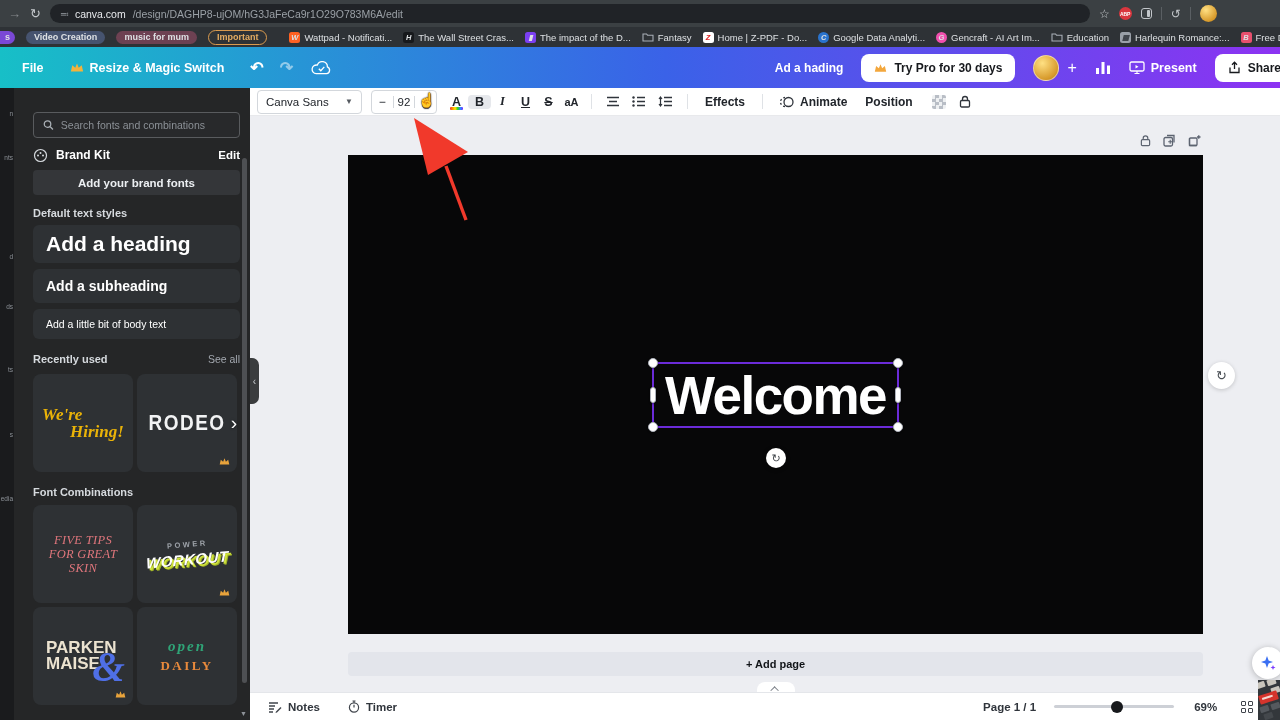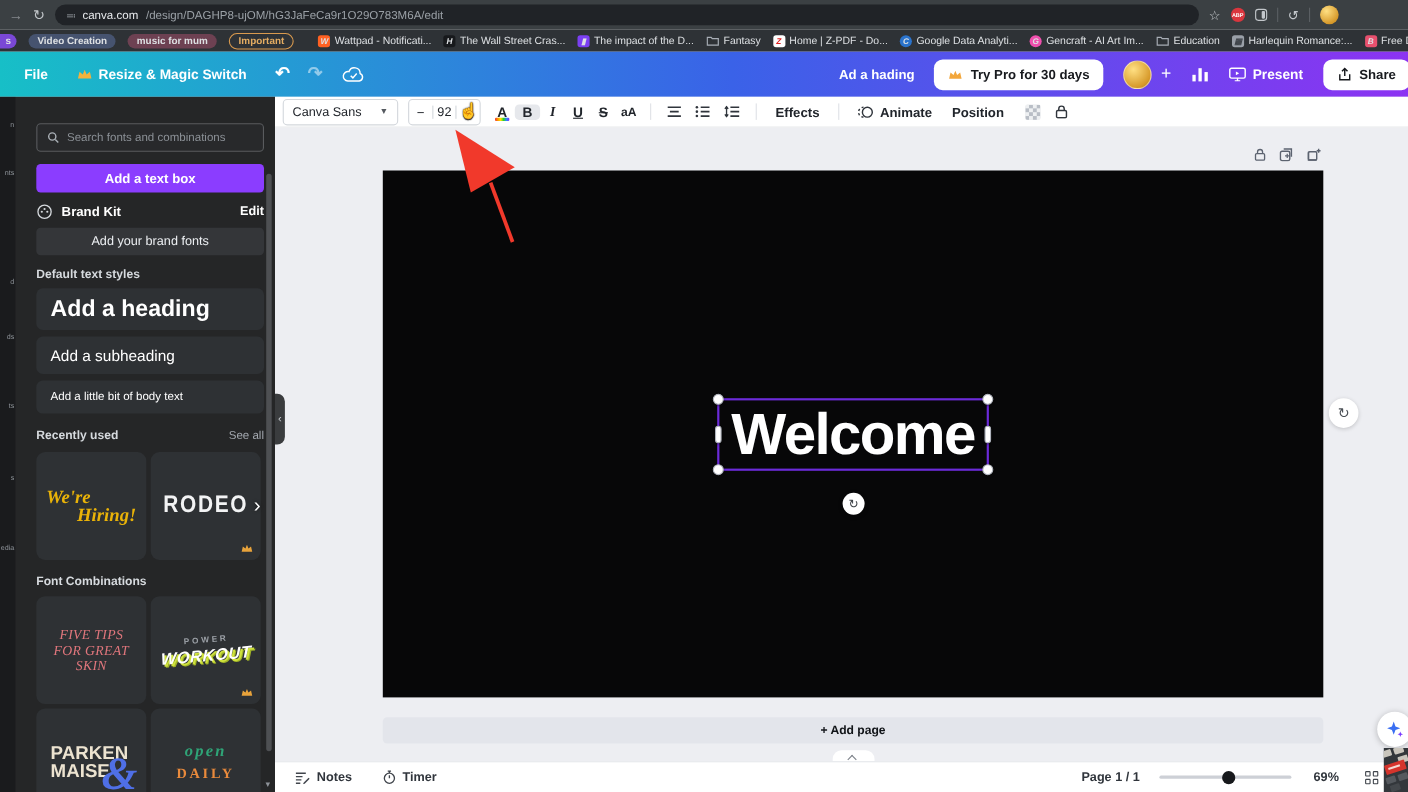--- a/index.html
+++ b/index.html
@@ -36,21 +36,21 @@
     display:flex; align-items:center; justify-content:center; flex:0 0 auto; }
   .fav.round { border-radius:50%; }
 
   
   .canva-header { position:absolute; left:0; top:47px; width:1280px; height:41px;
     background:linear-gradient(90deg,#17bfc7,#3a62e8 52%,#8c33f2);
     display:flex; align-items:center; color:#fff; padding:0 0 0 22px; }
   .h-item { font-size:12.5px; font-weight:700; display:flex; align-items:center; gap:6px; }
   .h-gap { margin-right:26px; }
   .h-ico { font-size:16px; line-height:1; }
-  .h-right { margin-left:auto; display:flex; align-items:center; gap:18px; padding-right:12px; }
+  .h-right { margin-left:auto; display:flex; align-items:center; gap:18px; padding-right:0; }
   .pill-white { background:#fff; color:#17191d; border-radius:8px; height:28px; display:flex;
     align-items:center; gap:7px; padding:0 13px; font-weight:700; font-size:12px; flex:0 0 auto; }
   .avatar-h { width:26px; height:26px; border-radius:50%; background:radial-gradient(circle at 35% 30%, #ffe083, #d79a2b 70%, #a8751a); border:1px solid rgba(255,255,255,.5);}
   .share-pill { margin-right:-14px; }
 
   
   .format-toolbar { position:absolute; left:250px; top:88px; width:1030px; height:28px; background:#fff;
     border-bottom:1px solid #e8e9ec; display:flex; align-items:center; padding-left:7px;
     font-size:12px; color:#21252b; gap:0; }
   .ft-box { border:1px solid #d3d7dc; border-radius:4px; height:24px; display:flex; align-items:center; background:#fff; }
@@ -77,26 +77,26 @@
   .panel { position:absolute; left:14px; top:16px; width:236px; height:100%; padding:8px 10px 0 19px; }
   .search { height:26px; background:#28292b; border:1px solid #595b5e; border-radius:4px;
     display:flex; align-items:center; gap:7px; padding:0 9px; }
   .search input { background:transparent; border:0; outline:0; color:#c8ccd2; font-size:10.5px; width:100%; font-family:"Liberation Sans",sans-serif;}
   .search input::placeholder { color:#8b9096; }
   .add-text-btn { margin-top:11px; height:26px; border-radius:4px; color:#fff; font-weight:700;
     font-size:12px; display:flex; align-items:center; justify-content:center; background:#8b3dff; }
   .brand-row { margin-top:9px; height:16px; display:flex; align-items:center; gap:8px; font-size:12px; font-weight:700; }
   .brand-edit { margin-left:auto; font-size:11.5px; }
   .brand-fonts-btn { margin-top:7px; height:25px; background:#343639; border-radius:4px; font-size:11.5px;
-    font-weight:400; display:flex; align-items:center; justify-content:center; color:#eceff2; }
+    font-weight:700; display:flex; align-items:center; justify-content:center; color:#eceff2; }
   .section-label { margin-top:12px; font-size:11px; font-weight:700; color:#d6dade; }
   .style-tile { background:#2e3134; border-radius:6px; margin-top:6px; display:flex; align-items:center;
     padding:0 13px; color:#fff; }
   .tile-heading { height:38px; font-size:21px; font-weight:700; }
-  .tile-sub { height:34px; font-size:14px; font-weight:400; }
+  .tile-sub { height:34px; font-size:14px; font-weight:700; }
   .tile-body { height:30px; font-size:10.5px; }
   .row-between { display:flex; justify-content:space-between; align-items:center; margin-top:12px; height:16px;}
   .see-all { color:#a3a8af; font-size:10.5px; }
   .tiles-row { display:flex; gap:4px; margin-top:7px; position:relative; }
   .tile { background:#2e3134; border-radius:8px; position:relative; display:flex; flex-direction:column;
     align-items:center; justify-content:center; overflow:hidden; }
   .recent-tile { width:100px; height:98px; }
   .hiring { font-family:"Liberation Serif",serif; font-style:italic; font-weight:bold; color:#eab308;
     font-size:17px; line-height:1.02; }
   .hiring .l2 { margin-left:28px; }
@@ -369,21 +369,20 @@
       <span style="top:407px">edia</span>
     </div>
     <div class="panel">
       <div class="search">
         <svg class="mini" width="12" height="12" viewBox="0 0 12 12">
             <circle cx="5" cy="5" r="3.6" stroke="#aab0b6" fill="none" stroke-width="1.4"></circle>
             <line x1="8" y1="8" x2="11" y2="11" stroke="#aab0b6" stroke-width="1.4"></line>
           </svg>
         <input placeholder="Search fonts and combinations" style="">
       </div>
-      <div class="add-text-btn" style="background: rgb(139, 61, 255);">Add a text box</div>
       <div class="brand-row">
         <svg class="mini" width="15" height="15" viewBox="0 0 15 15">
             <circle cx="7.5" cy="7.5" r="6" fill="none" stroke="#d6dade" stroke-width="1.2"></circle>
             <circle cx="5" cy="7.5" r="1" fill="#d6dade"></circle>
             <circle cx="7.5" cy="5" r="1" fill="#d6dade"></circle>
             <circle cx="10" cy="7.5" r="1" fill="#d6dade"></circle>
           </svg>
         <span>Brand Kit</span>
         <span class="brand-edit">Edit</span>
       </div>

